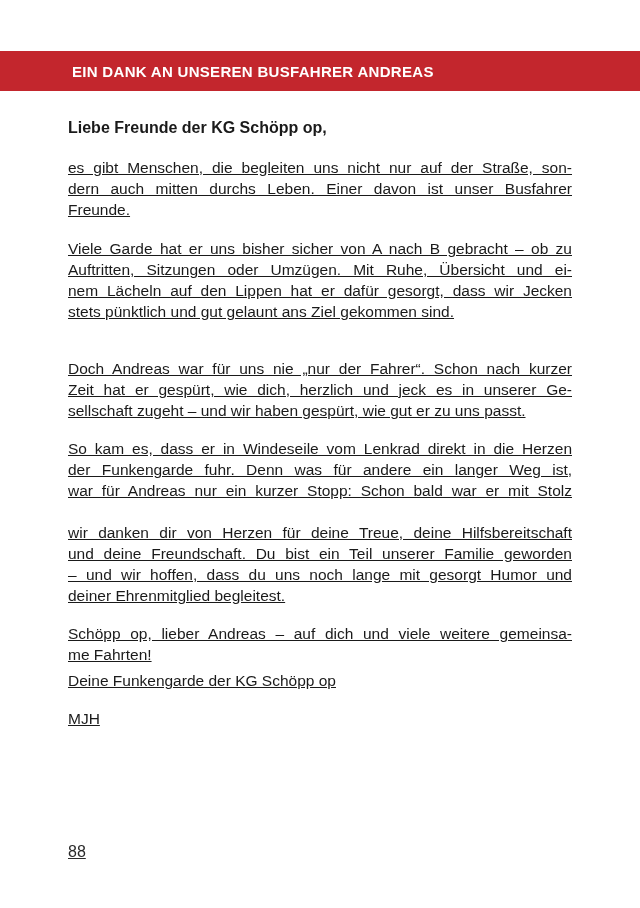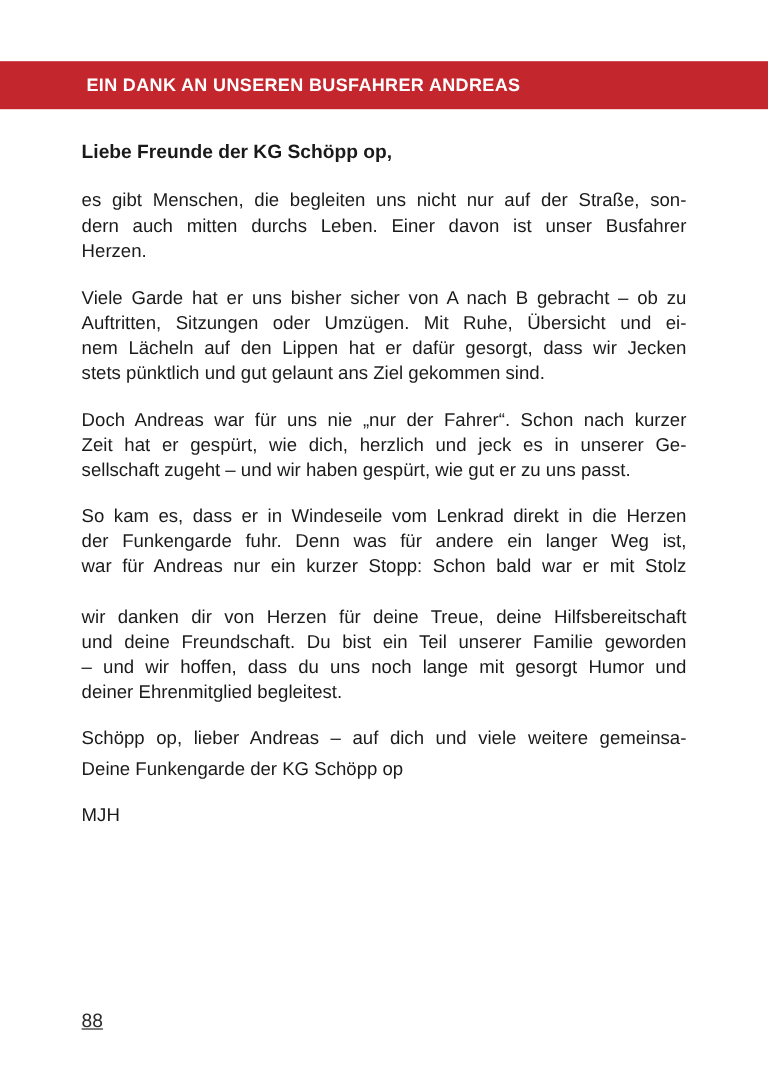--- a/index.html
+++ b/index.html
@@ -44,27 +44,28 @@
   .salutation { margin-top: 26px; }
   .subheading { margin-top: 14px; }
   .para {
     margin: 0;
     font-size: 15.5px;
     line-height: 21px;
   }
   .para .line {
     text-align: justify;
     text-align-last: left;
+    text-decoration: underline;
   }
   .para .line.j {
     text-align-last: justify;
   }
   .mt-p1 { margin-top: 19px; }
   .mt-p2 { margin-top: 18px; }
-  .mt-p3 { margin-top: 18px; }
+  .mt-p3 { margin-top: 36px; }
   .mt-p4 { margin-top: 17px; }
   .mt-p5 { margin-top: 21px; }
   .mt-p6 { margin-top: 17px; }
   .mt-sig { margin-top: 5px; }
   .mt-ini { margin-top: 17px; }
   .page-number {
     position: absolute;
     left: 68px;
     top: 844px;
     font-size: 16px;
@@ -80,21 +81,21 @@
   <span class="header-title">EIN DANK AN UNSEREN BUSFAHRER ANDREAS</span>
 </div>
 
 <div class="content">
 
   <p class="salutation">Liebe Freunde der KG Schöpp op,</p>
 
   <div class="para mt-p1">
     <div class="line j">es gibt Menschen, die begleiten uns nicht nur auf der Straße, son-</div>
     <div class="line j">dern auch mitten durchs Leben. Einer davon ist unser Busfahrer</div>
-    <div class="line">Herzen.</div>
+    <div class="line">Freunde.</div>
   </div>
 
   <div class="para mt-p2">
     <div class="line j">Viele Garde hat er uns bisher sicher von A nach B gebracht – ob zu</div>
     <div class="line j">Auftritten, Sitzungen oder Umzügen. Mit Ruhe, Übersicht und ei-</div>
     <div class="line j">nem Lächeln auf den Lippen hat er dafür gesorgt, dass wir Jecken</div>
     <div class="line">stets pünktlich und gut gelaunt ans Ziel gekommen sind.</div>
   </div>
 
   <div class="para mt-p3">
@@ -112,20 +113,21 @@
 
   <div class="para mt-p5">
     <div class="line j">wir danken dir von Herzen für deine Treue, deine Hilfsbereitschaft</div>
     <div class="line j">und deine Freundschaft. Du bist ein Teil unserer Familie geworden</div>
     <div class="line j">– und wir hoffen, dass du uns noch lange mit gesorgt Humor und</div>
     <div class="line">deiner Ehrenmitglied begleitest.</div>
   </div>
 
   <div class="para mt-p6">
     <div class="line j">Schöpp op, lieber Andreas – auf dich und viele weitere gemeinsa-</div>
+    <div class="line">me Fahrten!</div>
   </div>
 
   <div class="para mt-sig">
     <div class="line">Deine Funkengarde der KG Schöpp op</div>
   </div>
 
   <div class="para mt-ini">
     <div class="line">MJH</div>
   </div>
 

